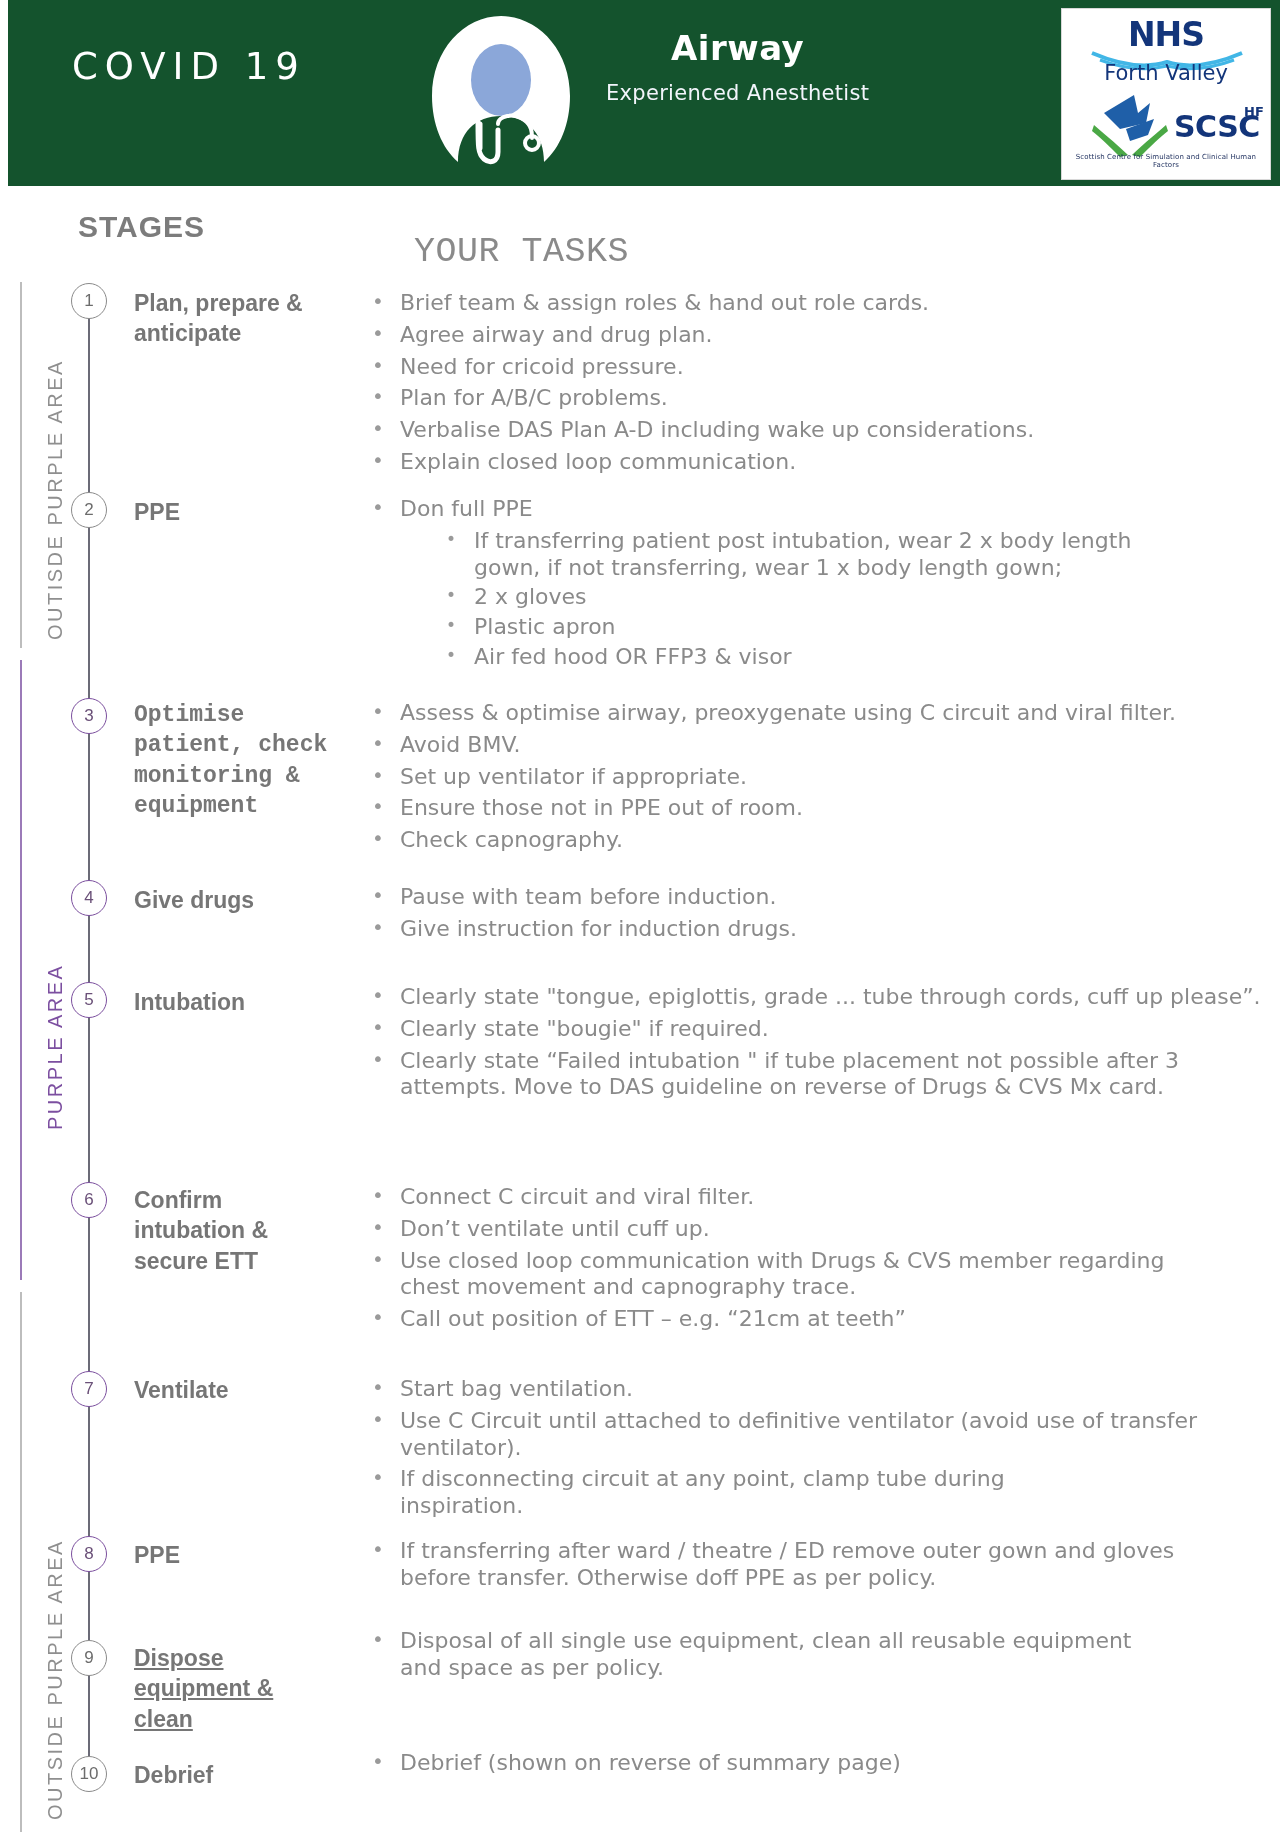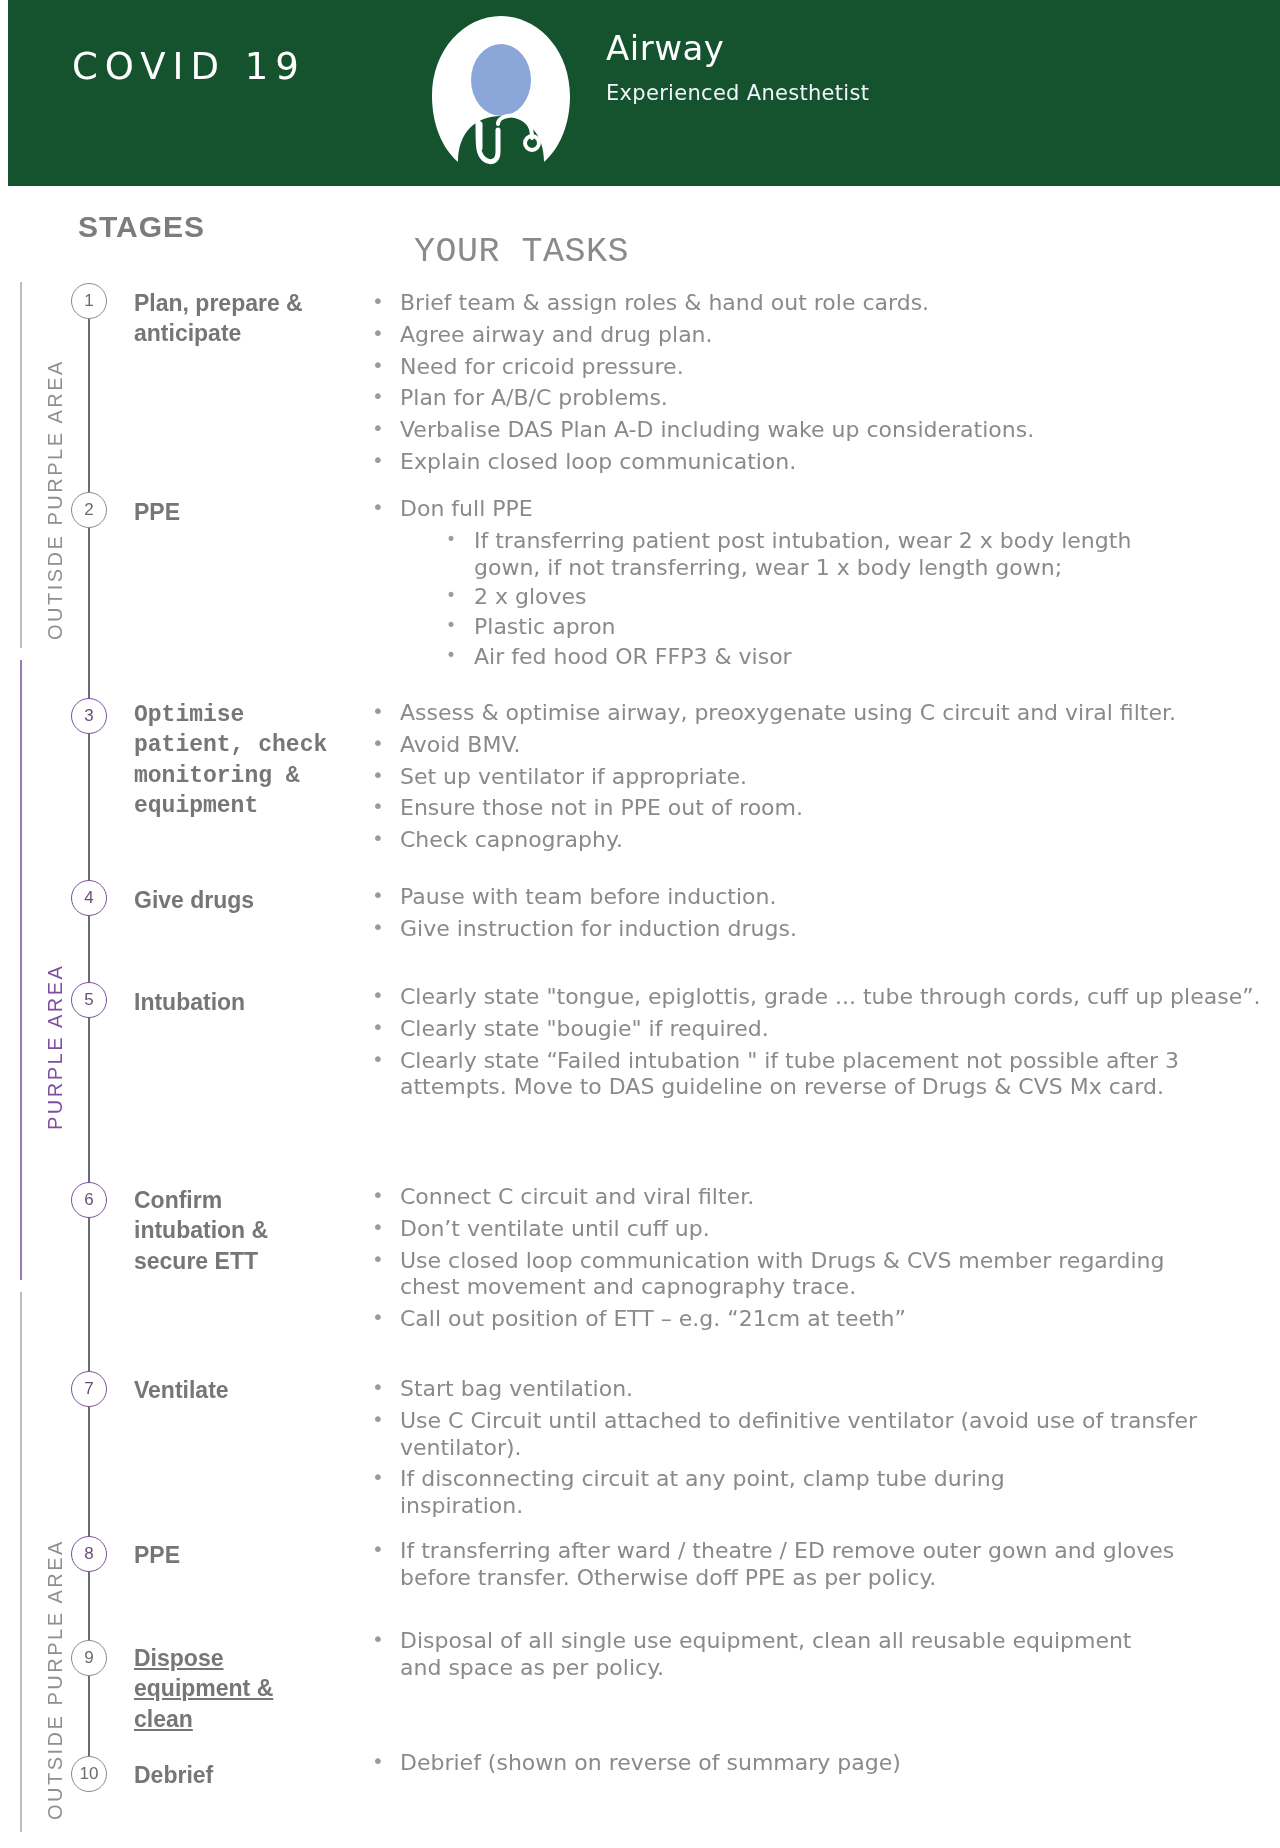--- a/index.html
+++ b/index.html
@@ -33,22 +33,23 @@
   .banner-title .l2 b{font-weight:700;}
 
   .doctor-icon{
     position:absolute; left:418px; top:12px; width:150px; height:160px;
   }
 
   .role-block{
     position:absolute; left:598px; top:28px; color:#ffffff;
   }
   .role-line1, .role-line2{
-    display:block; font-size:34px; font-weight:400; line-height:1.22;
+    display:block; font-size:34px; font-weight:700; line-height:1.22;
     letter-spacing:0.5px;
+    text-align:center;
   }
   .role-sub{
     display:block; margin-top:12px; font-size:21px; font-weight:400;
     letter-spacing:0.3px; color:#f2f5fb;
   }
 
   
   .logo-box{
     position:absolute; left:1053px; top:8px; width:210px; height:172px;
     background:#ffffff; border:1px solid #d8d8d8;
@@ -185,20 +186,37 @@
       <path d="M72 112 C72 104 88 100 98 108 C106 114 106 120 106 126" fill="none" stroke="#ffffff" stroke-width="4" stroke-linecap="round"></path>
       <circle cx="106" cy="131" r="7" fill="none" stroke="#ffffff" stroke-width="4"></circle>
     </svg>
   </div>
 
   <div class="role-block">
     <span class="role-line1">Airway</span>
     <span class="role-sub">Experienced Anesthetist</span>
   </div>
 
+  <div class="logo-box">
+    <div class="nhs-text">NHS</div>
+    <svg class="nhs-swoosh" width="154" height="22" viewBox="0 0 154 22">
+      <path d="M2 4 C30 16 55 20 77 13 C99 20 124 16 152 4" fill="none" stroke="#41b6e6" stroke-width="4"></path>
+      <path d="M10 11 C34 20 56 22 77 17 C98 22 120 20 144 11" fill="none" stroke="#41b6e6" stroke-width="3"></path>
+    </svg>
+    <div class="nhs-fv">Forth Valley</div>
+    <svg class="scsc-mark" width="78" height="66" viewBox="0 0 78 66">
+      <path d="M12 20 L42 2 L46 20 L58 10 L54 30 L28 36 Z" fill="#1f5fa8"></path>
+      <path d="M34 36 L62 26 L56 42 L38 48 Z" fill="#1f5fa8"></path>
+      <path d="M2 32 C16 44 28 54 36 62 L28 64 C18 54 8 44 0 38 Z" fill="#4aa845"></path>
+      <path d="M74 32 C60 44 48 54 40 62 L48 64 C58 54 68 44 76 38 Z" fill="#4aa845"></path>
+    </svg>
+    <div class="scsc-text">SCSC</div>
+    <div class="scsc-hf">HF</div>
+    <div class="scsc-sub">Scottish Centre for Simulation and Clinical Human Factors</div>
+  </div>
 </div>
 
 <div class="hdr-stages">STAGES</div>
 <div class="hdr-tasks">YOUR TASKS</div>
 
 <div class="rail" style="top:282px;height:366px;"></div>
 <div class="rail rail-purple" style="top:660px;height:620px;"></div>
 <div class="rail" style="top:1292px;height:540px;"></div>
 
 <div class="side-label side-grey" style="left:44px; top:640px;">OUTISDE PURPLE AREA</div>

